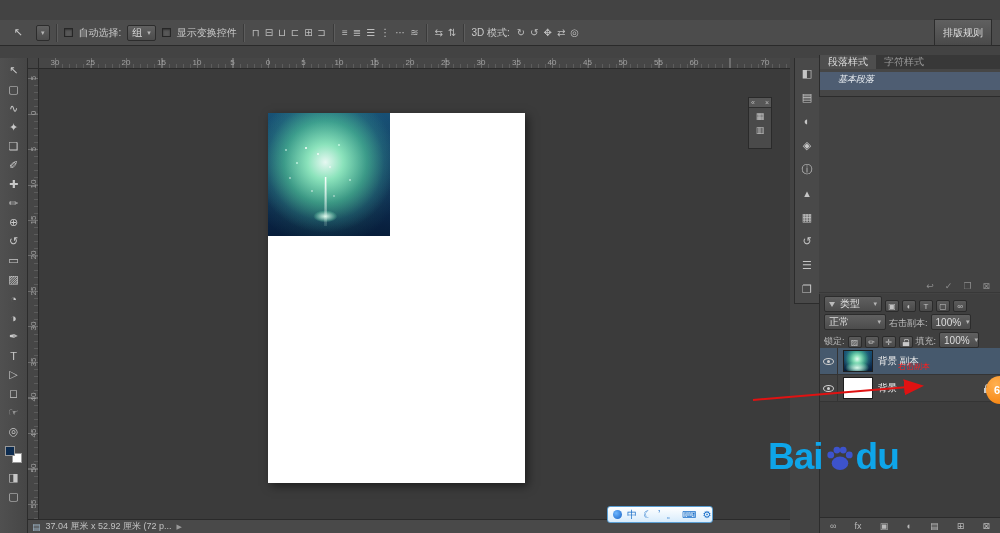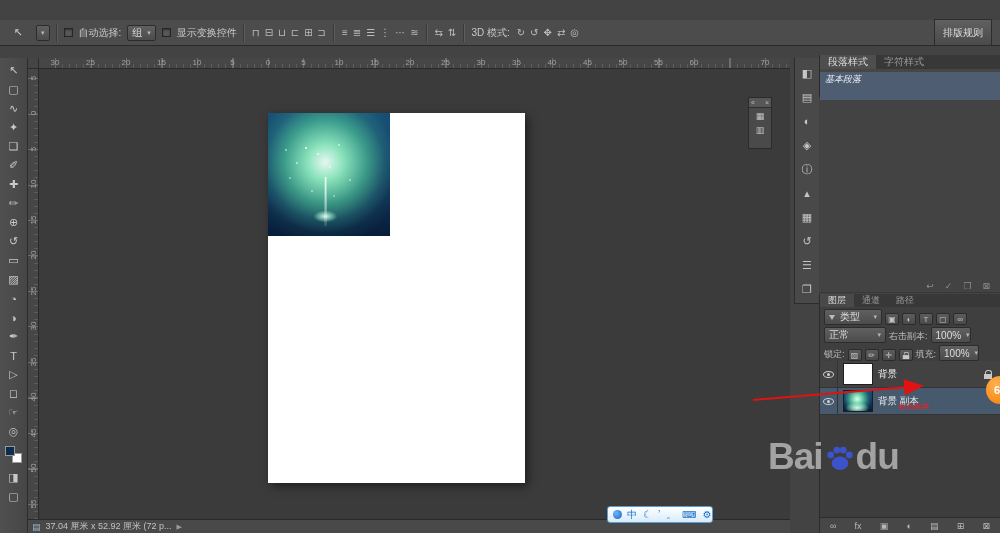--- a/index.html
+++ b/index.html
@@ -70,21 +70,21 @@
   
   .dock{position:absolute;left:794px;top:58px;width:25px;height:246px;background:#494949;border-left:1px solid #2c2c2c;border-bottom:1px solid #2c2c2c;display:flex;flex-direction:column;align-items:center;padding-top:3px;z-index:5}
   .dock .dicon{width:21px;height:24px;display:flex;align-items:center;justify-content:center;font-size:11px;color:#c6c6c6;flex:none}
 
   
   .par-panel{position:absolute;left:819px;top:55px;width:181px;background:#454545;border-left:1px solid #2c2c2c;border-bottom:1px solid #2c2c2c;z-index:5}
   .ptabs{display:flex;height:14px;background:#383838;font-size:10px}
   .ptab{padding:0 8px;line-height:14px;color:#9a9a9a}
   .ptab.active{background:#4e4e4e;color:#ddd}
   .pbody{height:27px;background:#464646;padding-top:3px}
-  .prow{height:28px;background:#4e5d72;color:#ecf0f4;font-size:9px;font-style:italic;line-height:14px;padding:0 5px}
+  .prow{height:18px;background:#4e5d72;color:#ecf0f4;font-size:9px;font-style:italic;line-height:14px;padding:0 18px}
 
   
   .hist-row{position:absolute;left:819px;top:280px;width:181px;height:13px;display:flex;justify-content:flex-end;align-items:center;gap:11px;padding-right:10px;z-index:5;border-bottom:1px solid #383838}
   .hicon{font-size:9px;color:#8d8d8d}
 
   
   .layers-panel{position:absolute;left:819px;top:294px;width:181px;height:239px;background:#3f3f3f;border-left:1px solid #2c2c2c;display:flex;flex-direction:column;z-index:5;font-size:9px}
   .ltabs{display:flex;height:13px;background:#383838;flex:none}
   .ltab{padding:0 8px;line-height:13px;color:#9a9a9a}
   .ltab.active{background:#494949;color:#ddd}
@@ -107,21 +107,21 @@
   .lfill{flex:1 1 auto;background:#3d3d3d}
   .lbottom{height:16px;background:#474747;border-top:1px solid #2c2c2c;display:flex;align-items:center;justify-content:space-between;padding:0 10px;flex:none}
   .bicon{font-size:9px;color:#b8b8b8}
 
   
   .statusbar{position:absolute;left:28px;top:519px;width:762px;height:14px;background:#494949;border-top:1px solid #2a2a2a;display:flex;align-items:center;gap:5px;padding:0 4px;font-size:9px;color:#c2c2c2;z-index:6;white-space:nowrap}
   .doc-info-icon{font-size:9px;color:#9db4c6}
   .expand-arrow{font-size:7px;color:#999}
 
   
-  .wm{position:absolute;left:768px;top:438px;z-index:55;display:flex;align-items:flex-end;color:#a3a3a3;font-weight:bold;line-height:1}
+  .wm{position:absolute;left:768px;top:438px;z-index:55;display:flex;align-items:flex-end;color:#0ea5e9;font-weight:bold;line-height:1}
   .wm-txt{font-size:37px;letter-spacing:-1px}
   .wm-paw{margin:0 1px 2px 2px}
   .wm-brand{font-size:34px;margin-left:8px;letter-spacing:1px}
   .wm-url{position:absolute;left:773px;top:486px;font-size:20px;color:#a0a0a0;z-index:55;letter-spacing:.5px}
 
   
   .annot-arrow{position:absolute;left:0;top:0;z-index:60;pointer-events:none}
   .badge{position:absolute;left:986px;top:376px;width:28px;height:28px;border-radius:50%;background:radial-gradient(circle at 35% 30%,#ffb050,#f57a00);color:#fff;font-size:11px;font-weight:bold;display:flex;align-items:center;justify-content:center;z-index:45}
 
   
@@ -309,25 +309,20 @@
 
   <div class="hist-row">
 
   <span class="hicon">↩</span>
       <span class="hicon">✓</span>
       <span class="hicon">❐</span>
       <span class="hicon">⊠</span>
     </div>
 
   <div class="layers-panel">
-    <div class="ltabs">
-      <span class="ltab active">图层</span>
-      <span class="ltab">通道</span>
-      <span class="ltab">路径</span>
-    </div>
     <div class="lrow">
       <span class="dd" style="width:58px">
           <span class="funnel"></span>
           <span>类型</span>
           <span class="caret" style="margin-left:auto">▾</span>
         </span>
       <span class="igroup">
 
       <span class="lkicon">▣</span>
           <span class="lkicon">◐</span>
@@ -357,35 +352,35 @@
         </span>
       <span class="lkicon">
           <span class="lock" style="transform:scale(.8)"></span>
         </span>
       <span>填充:</span>
       <span class="dd" style="width:40px">
           <span>100%</span>
           <span class="caret" style="margin-left:auto">▾</span>
         </span>
     </div>
+    <div class="layer-row selected">
+      <span class="eye-cell">
+          <span class="eye"></span>
+        </span>
+      <span class="thumb tree-art small"></span>
+      <span class="lname">背景 副本</span>
+      <span class="red-note">右击副本</span>
+    </div>
     <div class="layer-row">
       <span class="eye-cell">
           <span class="eye"></span>
         </span>
       <span class="thumb white"></span>
       <span class="lname">背景</span>
       <span class="lock lock-right"></span>
-    </div>
-    <div class="layer-row selected">
-      <span class="eye-cell">
-          <span class="eye"></span>
-        </span>
-      <span class="thumb tree-art small"></span>
-      <span class="lname">背景 副本</span>
-      <span class="red-note">右击副本</span>
     </div>
     <div class="lfill"></div>
     <div class="lbottom">
 
     <span class="bicon">∞</span>
         <span class="bicon">fx</span>
         <span class="bicon">▣</span>
         <span class="bicon">◐</span>
         <span class="bicon">▤</span>
         <span class="bicon">⊞</span>

